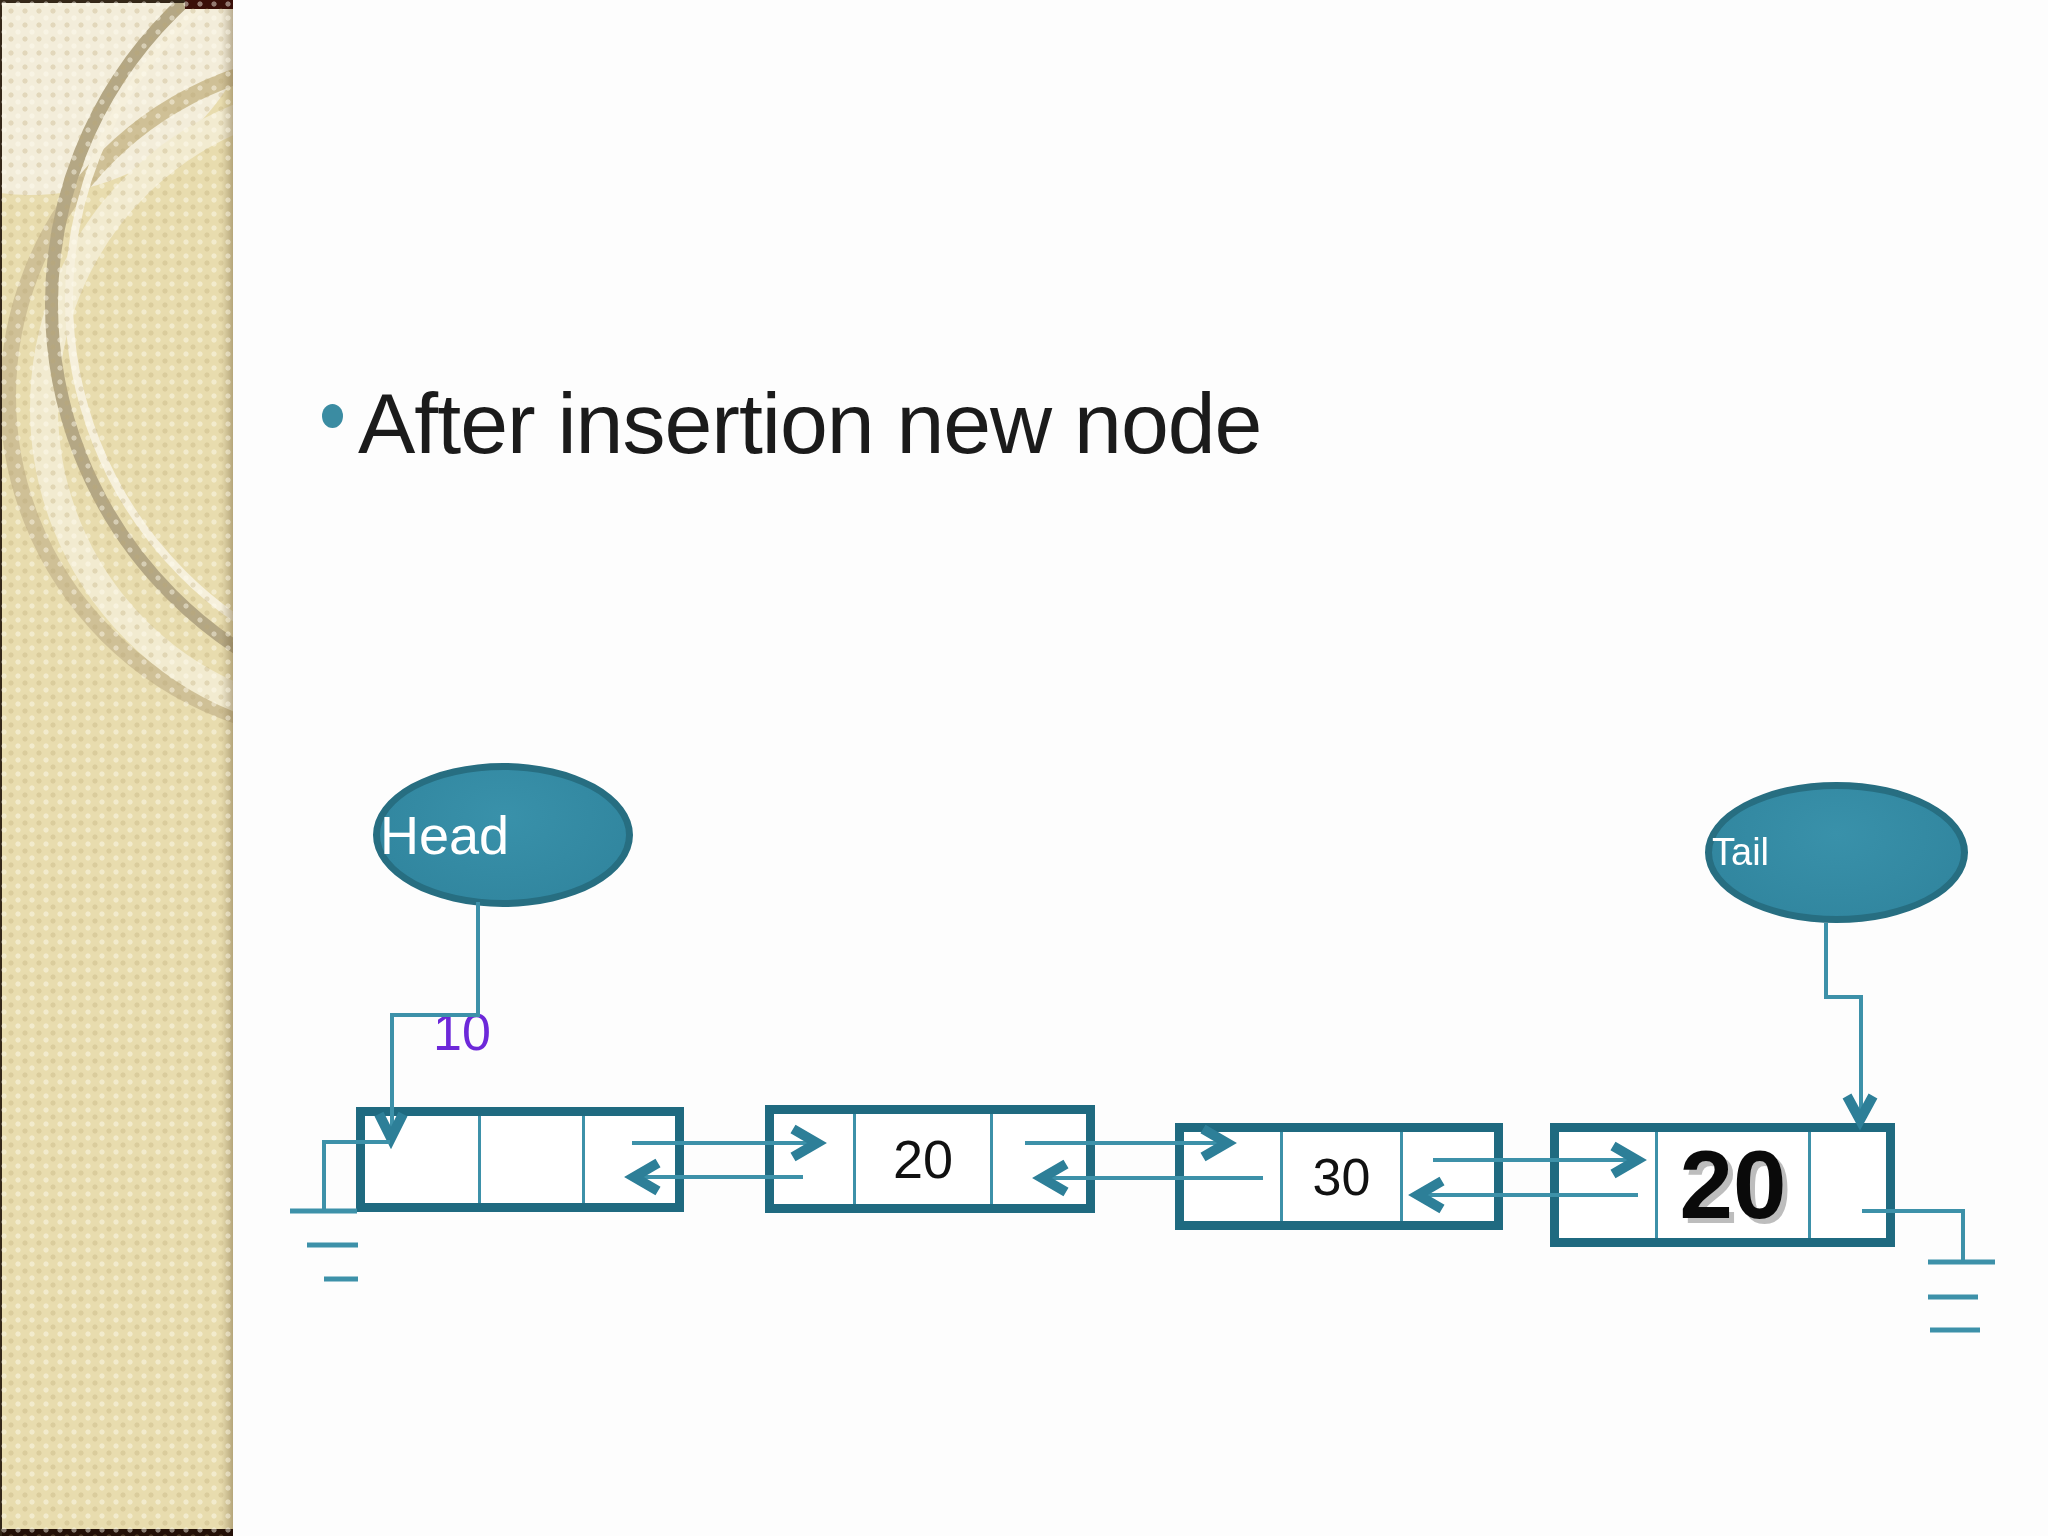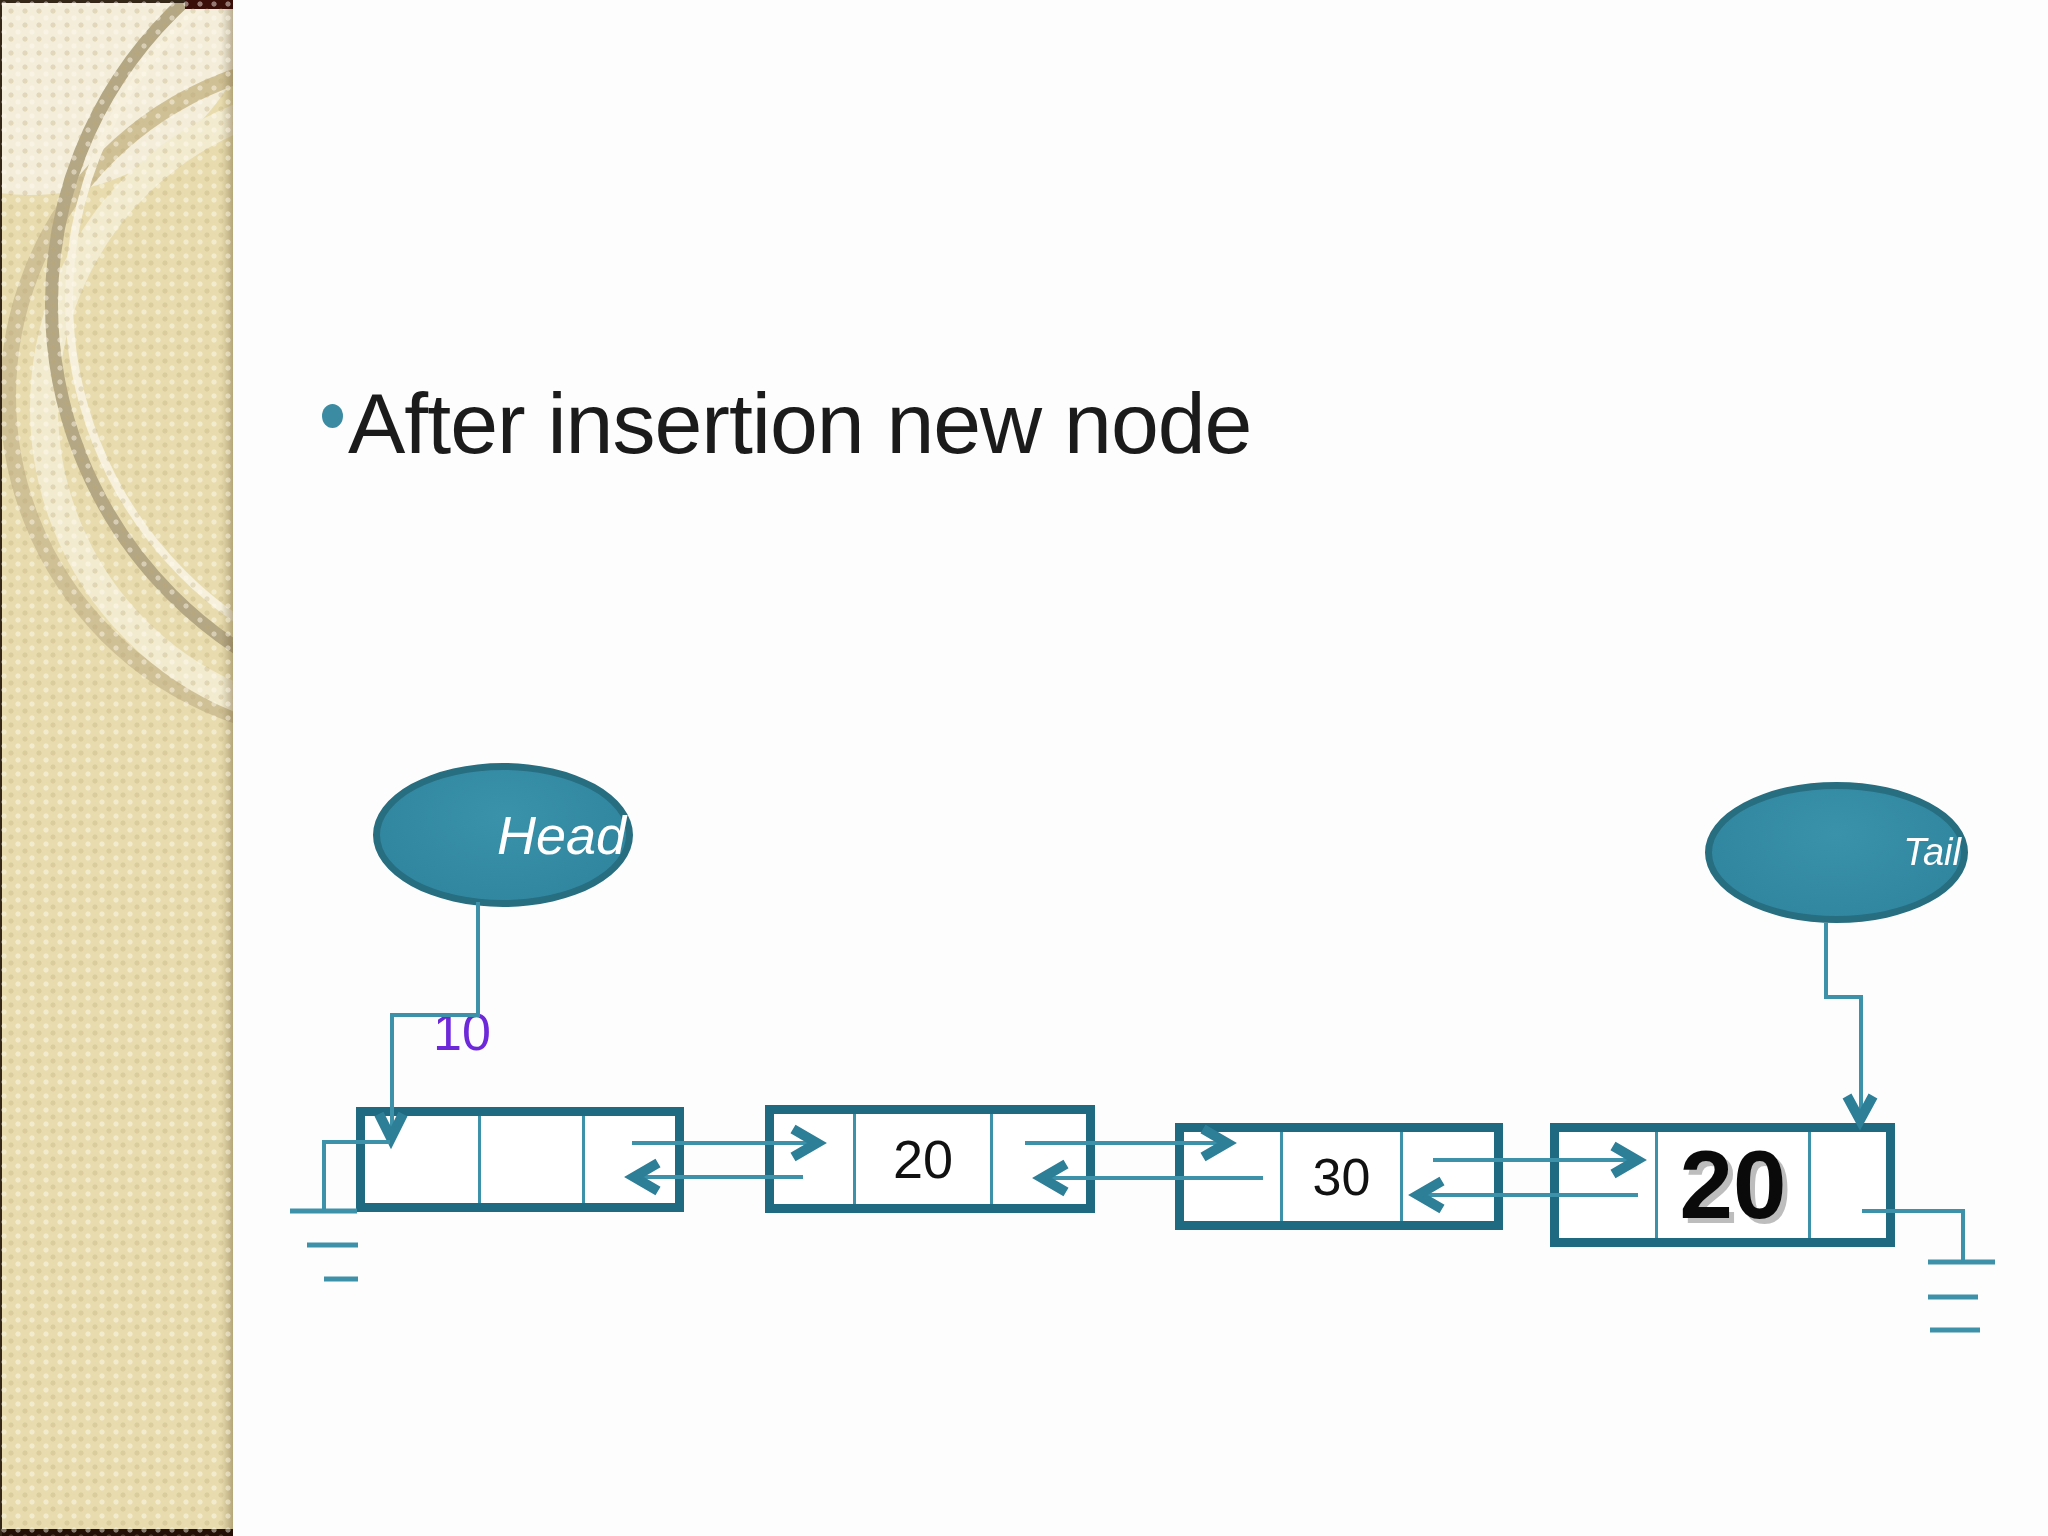--- a/index.html
+++ b/index.html
@@ -26,27 +26,27 @@
   .ring-dark-inner{left:65px;top:-94px;width:770px;height:770px;border:8px solid #f6f0dc;}
   .ring-dark{left:45px;top:-114px;width:810px;height:810px;border:13px solid #b4a784;}
   .sidebar-topline{position:absolute;left:0;top:0;width:233px;height:3px;background:#342718;}
   .sidebar-maroon{position:absolute;left:185px;top:0;width:48px;height:9px;background:#3a0f09;}
   .sidebar-bottomline{position:absolute;left:0;bottom:0;width:233px;height:7px;background:#241007;}
   .sidebar-leftline{position:absolute;left:0;top:0;width:2px;height:1536px;background:#342718;}
   .sidebar-rightshade{position:absolute;left:221px;top:0;width:12px;height:1536px;
     background:linear-gradient(to right, rgba(120,100,60,0), rgba(120,100,60,0.45));}
   
   .bullet{position:absolute;left:322px;top:404px;width:21px;height:24px;border-radius:50%;background:#3b8ca2;}
-  .title{position:absolute;left:348px;top:374px;font-size:86px;letter-spacing:-1px;color:#1b1b1b;white-space:nowrap;}
+  .title{position:absolute;left:358px;top:374px;font-size:86px;letter-spacing:-1px;color:#1b1b1b;white-space:nowrap;}
   
   .oval{
     position:absolute;border-radius:50%;box-sizing:border-box;
     background:radial-gradient(ellipse at 50% 35%, #3991aa, #2f839c);
     border:7px solid #276e81;color:#ffffff;
-    display:flex;align-items:center;justify-content:flex-end;font-style:italic;
+    display:flex;align-items:center;justify-content:flex-start;
   }
   .oval.head{left:373px;top:763px;width:260px;height:144px;font-size:54px;}
   .oval.tail{left:1705px;top:782px;width:263px;height:141px;font-size:38px;}
   
   .node{position:absolute;box-sizing:border-box;background:#ffffff;border:9px solid #1f6a80;display:flex;}
   .cell{height:100%;box-sizing:border-box;display:flex;align-items:center;justify-content:center;color:#111;}
   .cell + .cell{border-left:3px solid #3d91a9;}
   .cell.last{flex:1;}
   .node1{left:356px;top:1107px;width:328px;height:105px;}
   .node2{left:765px;top:1105px;width:330px;height:108px;}

